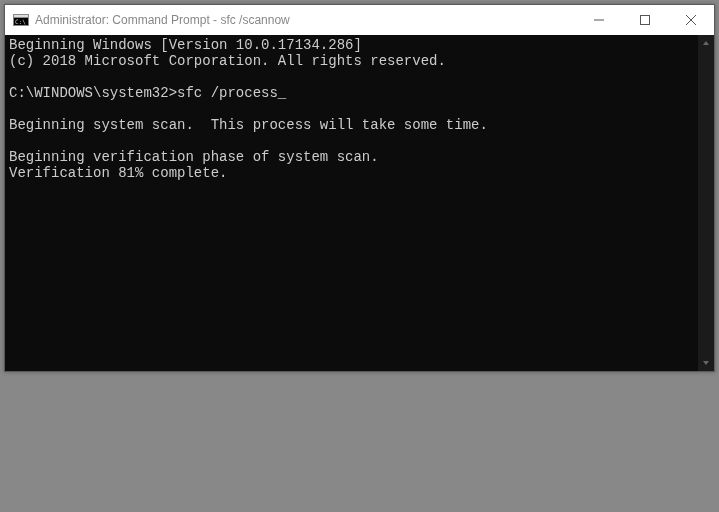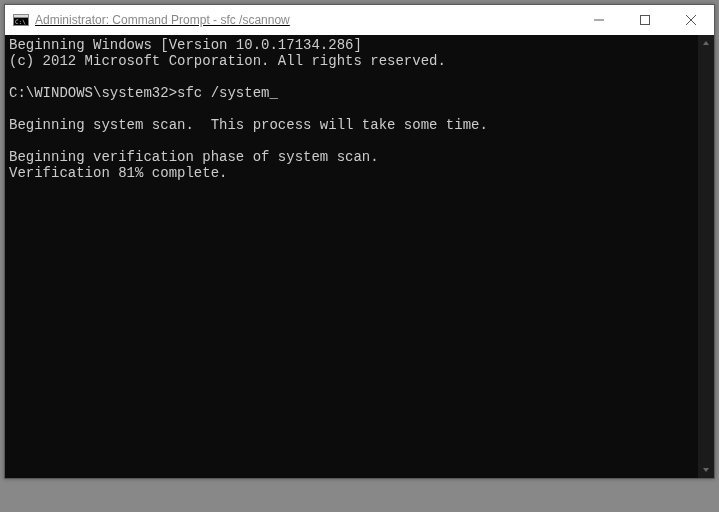--- a/index.html
+++ b/index.html
@@ -1,21 +1,21 @@
 <!DOCTYPE html>
 <html><head>
 <meta charset="utf-8">
 <style>
   * { box-sizing: border-box; margin: 0; padding: 0; }
   html, body { width: 719px; height: 512px; font-family: "Segoe UI", Tahoma, sans-serif; background: #888; }
   .window {
-    position: absolute; left: 4px; top: 4px; width: 711px; height: 475px;
+    position: absolute; left: 4px; top: 4px; width: 711px; height: 368px;
     background: #fff; border: 1px solid #5a5a5a;
     box-shadow: 0 0 4px rgba(0,0,0,0.3);
-    display: flex; flex-direction: column; text-decoration: underline;
+    display: flex; flex-direction: column;
   }
   .titlebar {
     height: 30px; background: #ffffff; display: flex; align-items: center;
     user-select: none;
   }
   .titlebar .app-icon {
     width: 16px; height: 16px; margin-left: 8px; margin-right: 6px;
     display: inline-flex; align-items: center; justify-content: center;
   }
   .titlebar .title-text {
@@ -79,23 +79,23 @@
       <div class="win-btn">
         <svg width="10" height="10" viewBox="0 0 10 10">
             <line x1="0" y1="0" x2="10" y2="10" stroke-width="1"></line>
             <line x1="10" y1="0" x2="0" y2="10" stroke-width="1"></line>
           </svg>
       </div>
     </div>
   </div>
   <div class="console-wrap">
     <div class="console"><span>Beginning Windows [Version 10.0.17134.286]</span>
-<span>(c) 2012 Microsoft Corporation. All rights reserved.</span>
+<span>(c) 2018 Microsoft Corporation. All rights reserved.</span>
 
-<span>C:\WINDOWS\system32&gt;</span><span>sfc /system</span><span class="cursor">_</span>
+<span>C:\WINDOWS\system32&gt;</span><span>sfc /process</span><span class="cursor">_</span>
 
 <span>Beginning system scan.  This process will take some time.</span>
 
 <span>Beginning verification phase of system scan.</span>
 <span>Verification 81% complete.</span></div>
     <div class="scrollbar">
       <div class="arrow up">
         <svg width="8" height="8" viewBox="0 0 8 8">
             <polygon points="4,2 7,6 1,6" fill="#666"></polygon>
           </svg>

